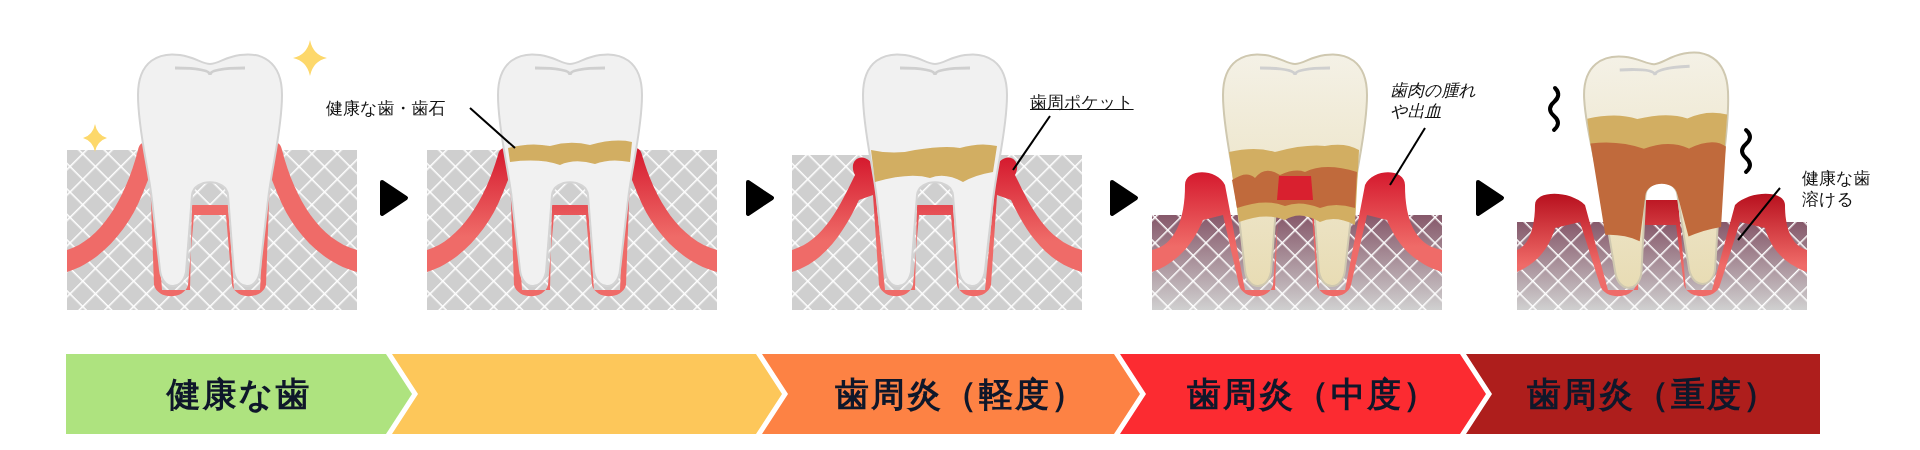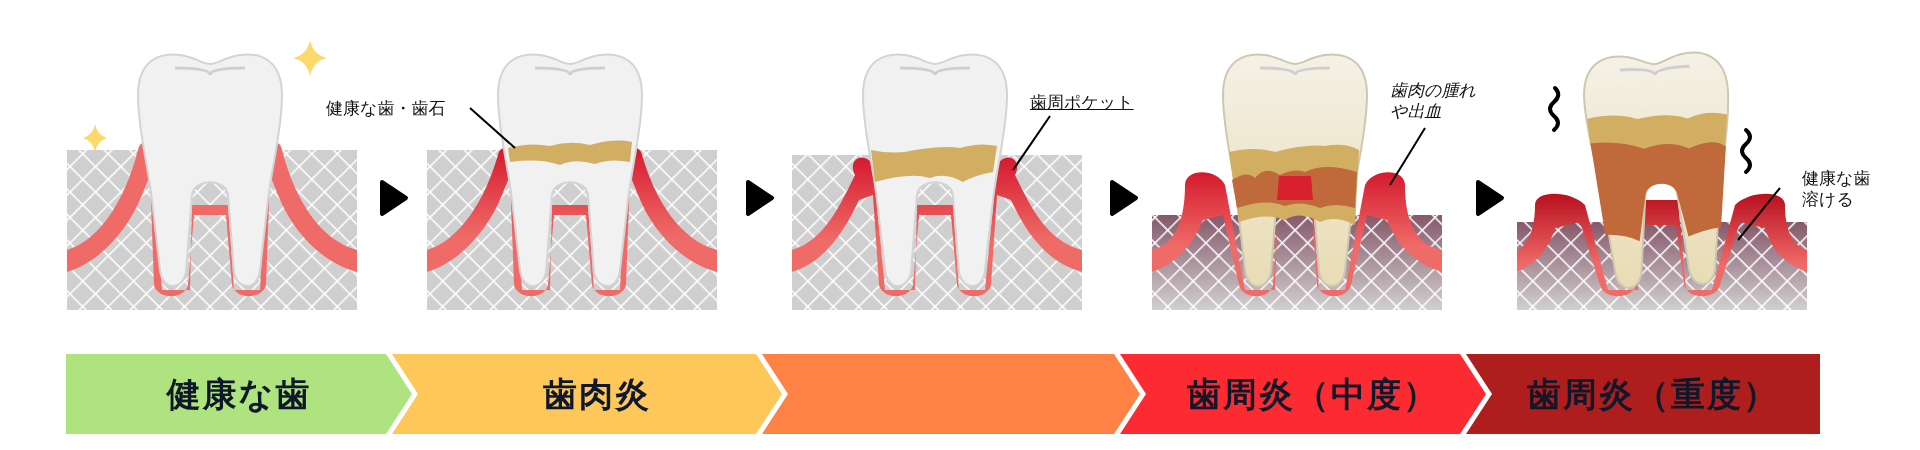--- a/index.html
+++ b/index.html
@@ -121,16 +121,16 @@
 
 <div class="banner">
   <svg width="1754" height="80" viewBox="0 0 1754 80">
     <polygon points="0,0 320,0 346,40 320,80 0,80" fill="#aee37f"></polygon>
     <polygon points="326,0 690,0 716,40 690,80 326,80 352,40" fill="#fdc75a"></polygon>
     <polygon points="696,0 1048,0 1074,40 1048,80 696,80 722,40" fill="#fd8244"></polygon>
     <polygon points="1054,0 1394,0 1420,40 1394,80 1054,80 1080,40" fill="#fc2b31"></polygon>
     <polygon points="1400,0 1754,0 1754,80 1400,80 1426,40" fill="#ae1e1c"></polygon>
   </svg>
   <div class="stage-label" style="left:0;width:346px;">健康な歯</div>
-  <div class="stage-label" style="left:346px;width:370px;">歯肉炎</div>
+  <div class="stage-label" style="left:716px;width:358px;">歯周炎（軽度）</div>
   <div class="stage-label" style="left:1420px;width:334px;">歯周炎（重度）</div>
   <div class="stage-label" style="left:1074px;width:346px;">歯周炎（中度）</div>
 </div>
 
 </body></html>

